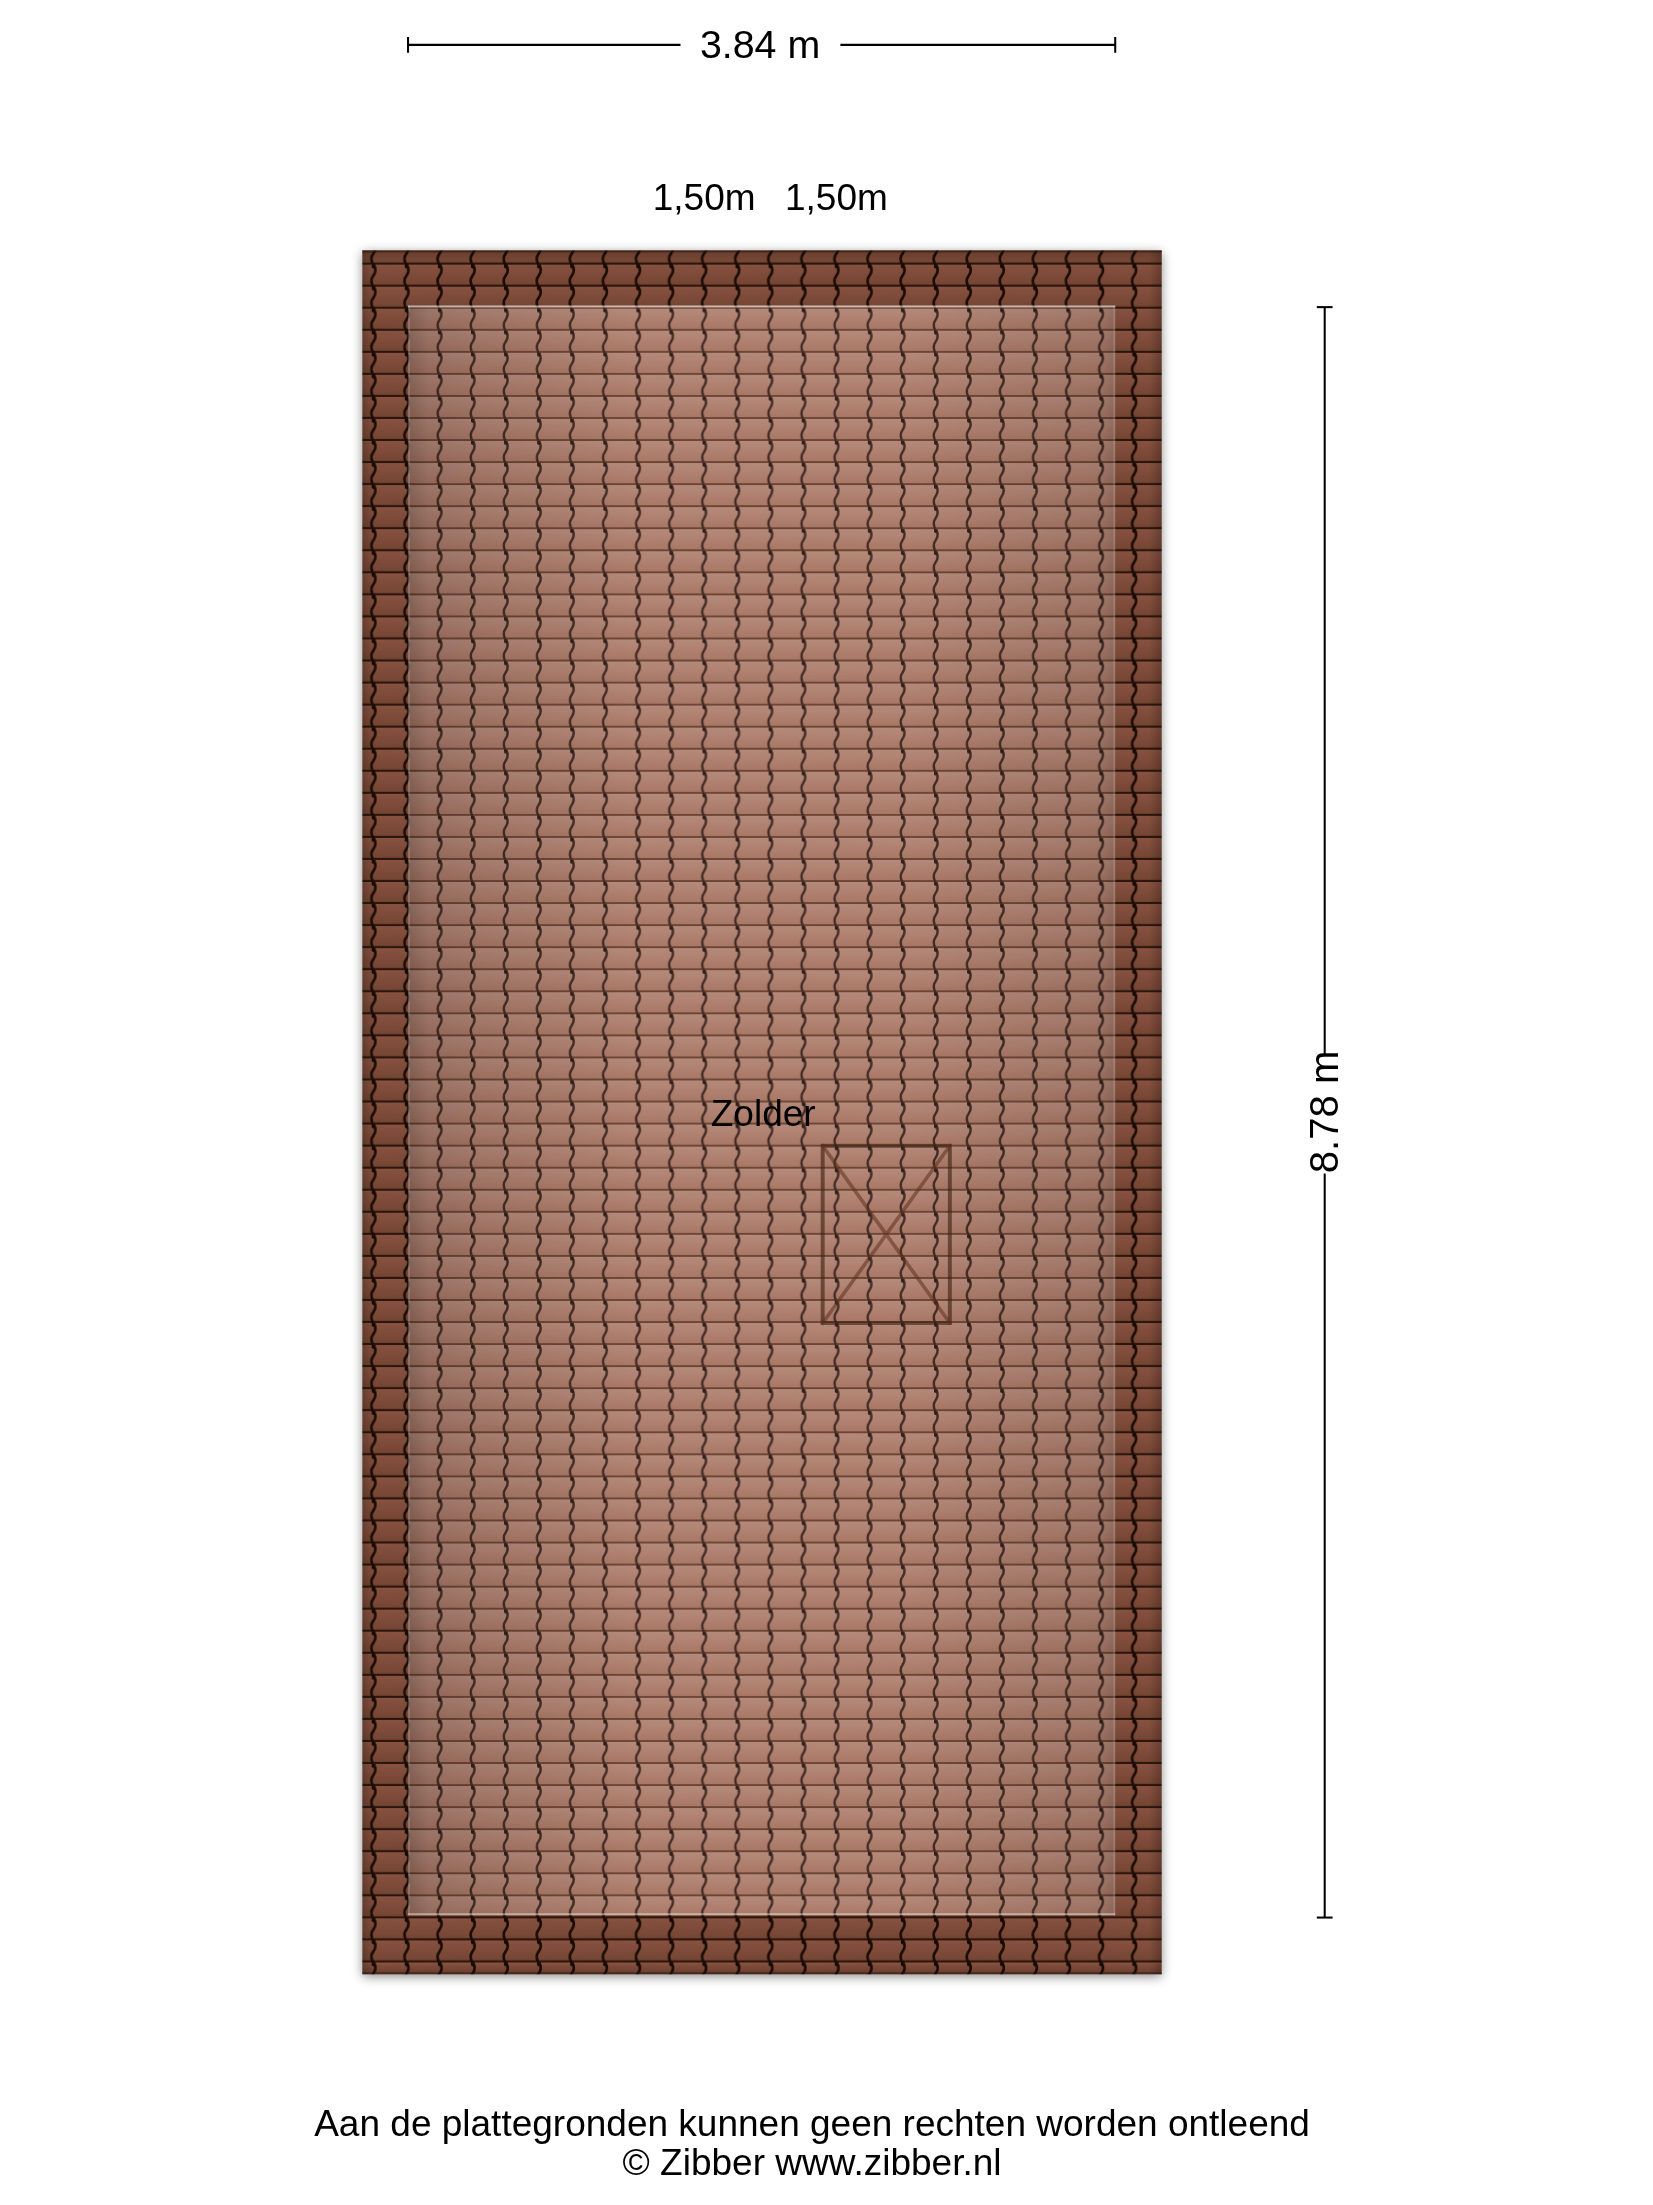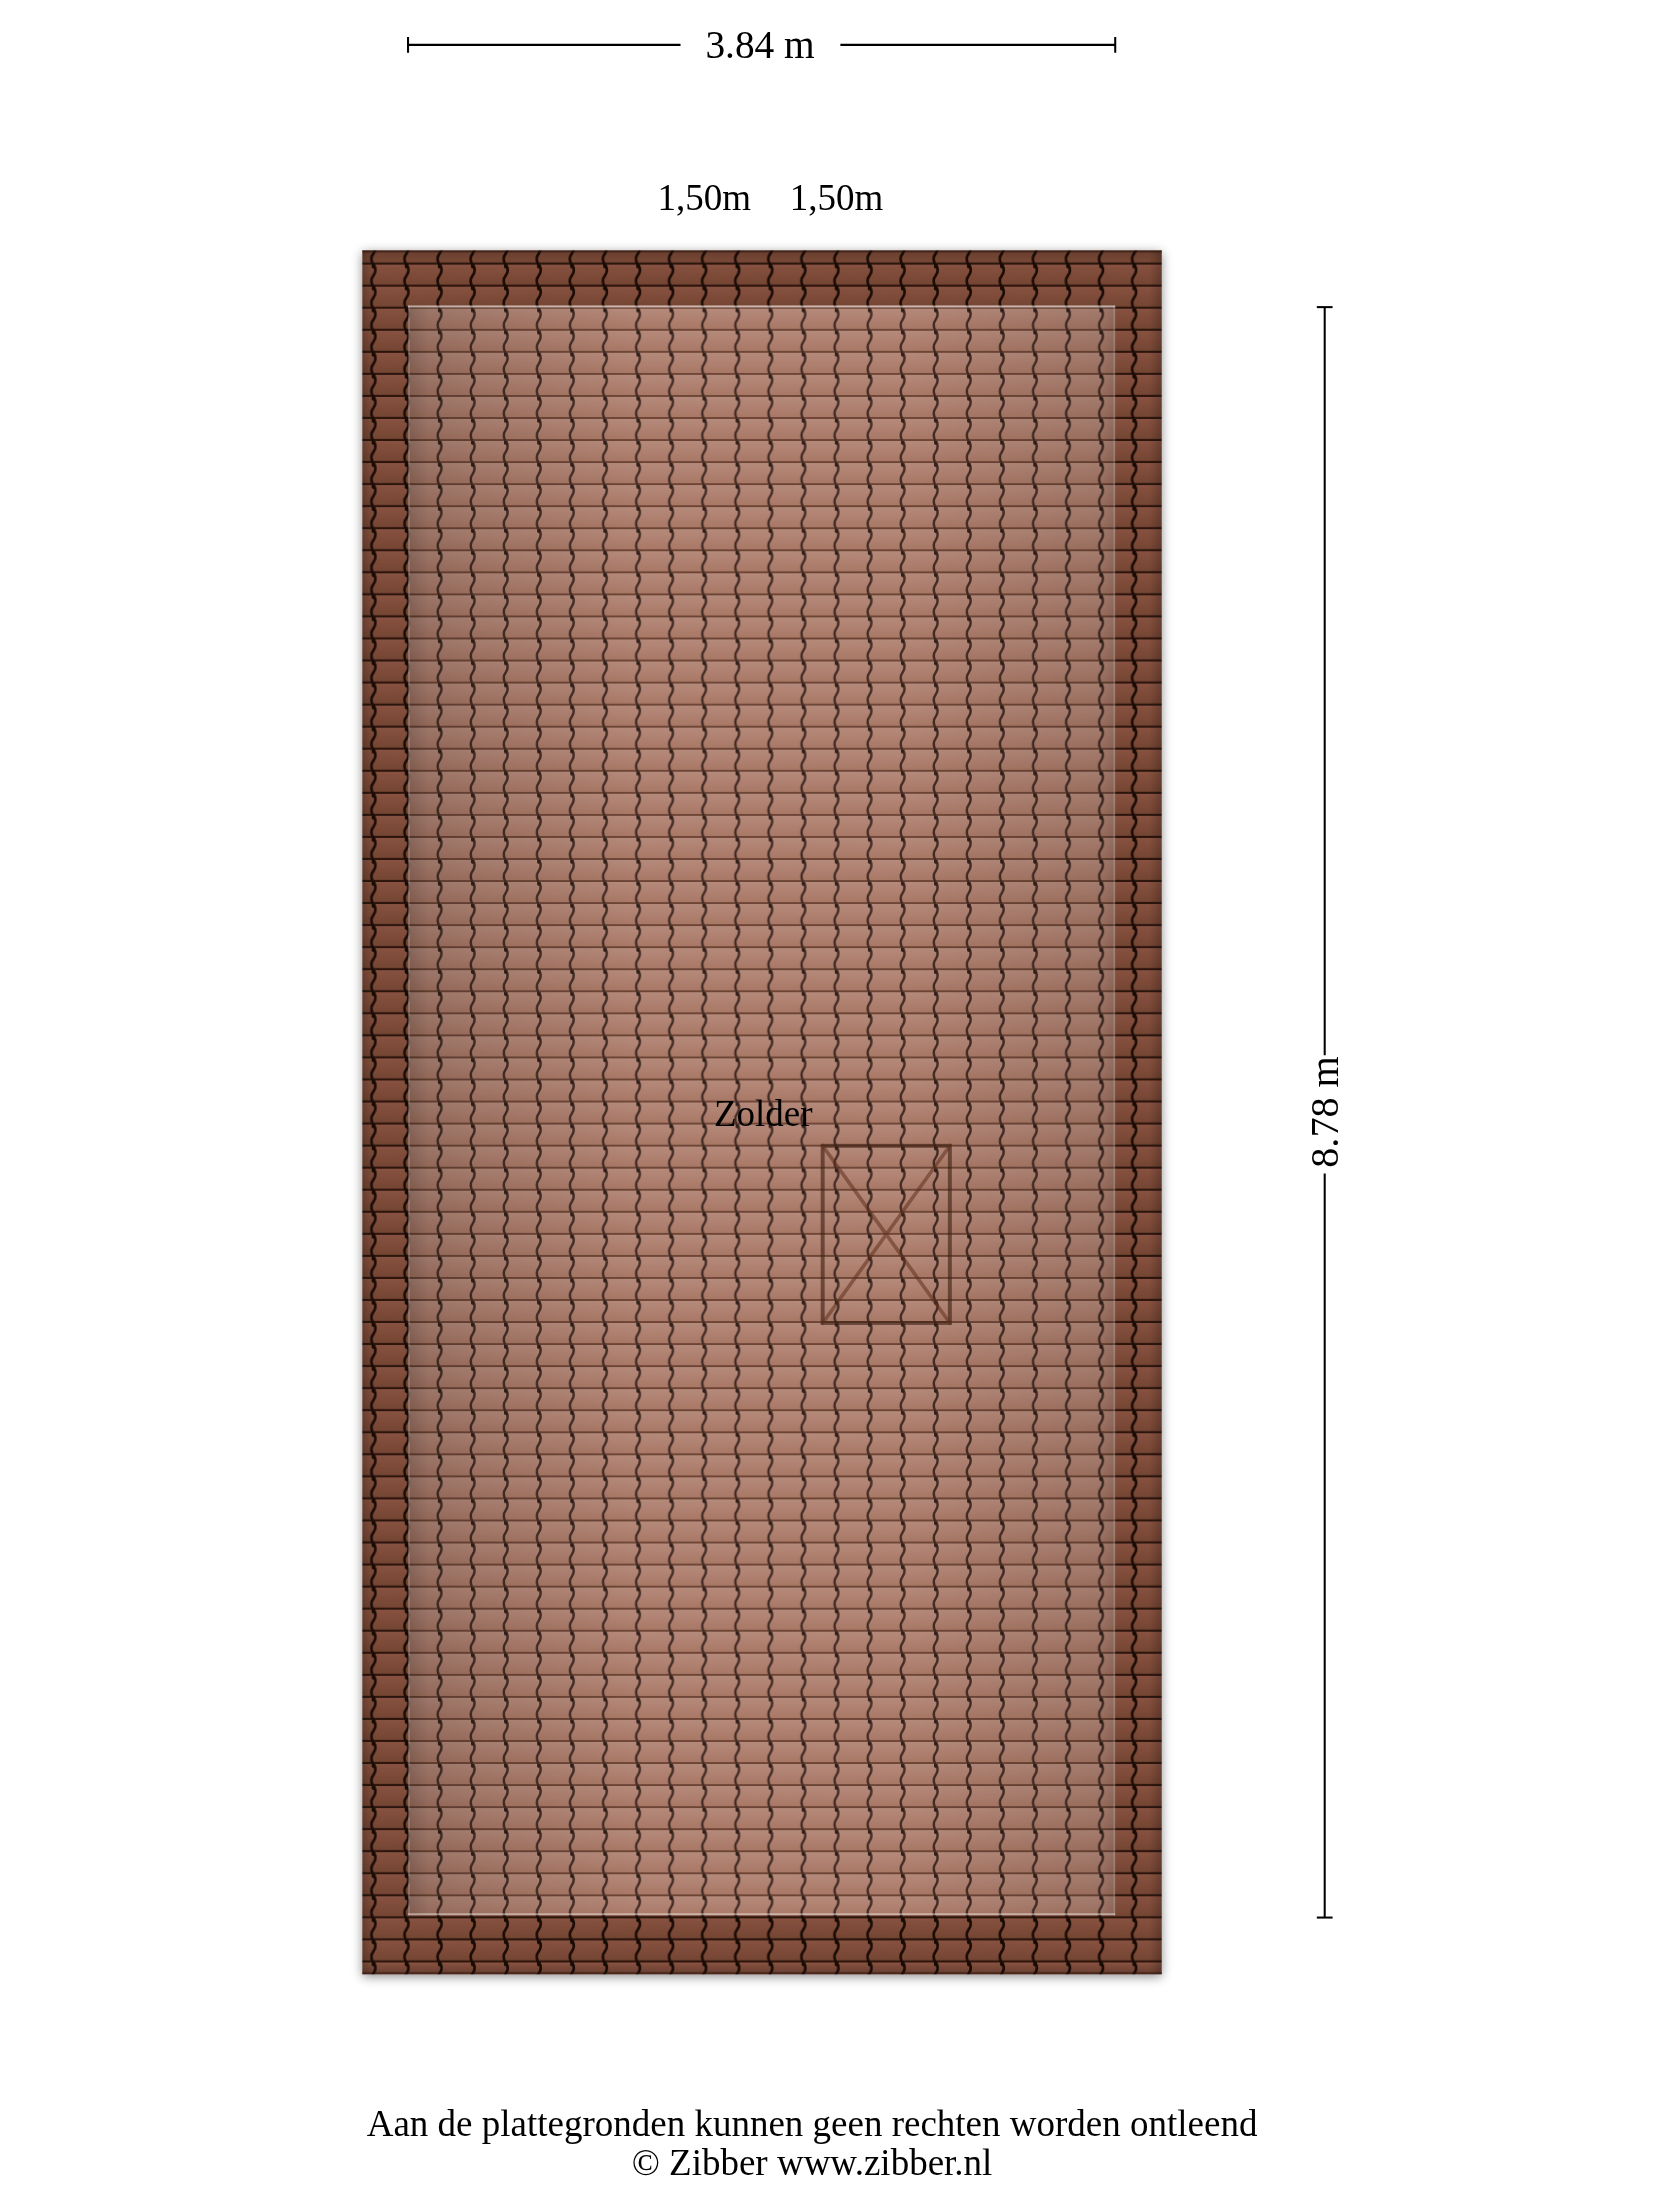--- a/index.html
+++ b/index.html
@@ -1,17 +1,17 @@
 <!DOCTYPE html>
 <html style="font-size:12.6px"><head>
 <meta charset="utf-8">
 <style>
 html,body{margin:0;padding:0;background:#ffffff;}
 #page{position:relative;width:1386px;height:2205px;background:#ffffff;overflow:hidden;
-font-family:Liberation Serif, serif;}
+font-family:Liberation Sans, sans-serif;}
 svg{display:block;}
 </style>
 </head>
 <body>
 <div id="page">
 <svg width="1654" height="2205" viewBox="0 0 2100 2800" xmlns="http://www.w3.org/2000/svg">
 <defs>
   <linearGradient id="rowA" x1="0" y1="0" x2="0" y2="1">
     <stop offset="0" stop-color="#875240"></stop>
     <stop offset="0.5" stop-color="#7d4b39"></stop>

